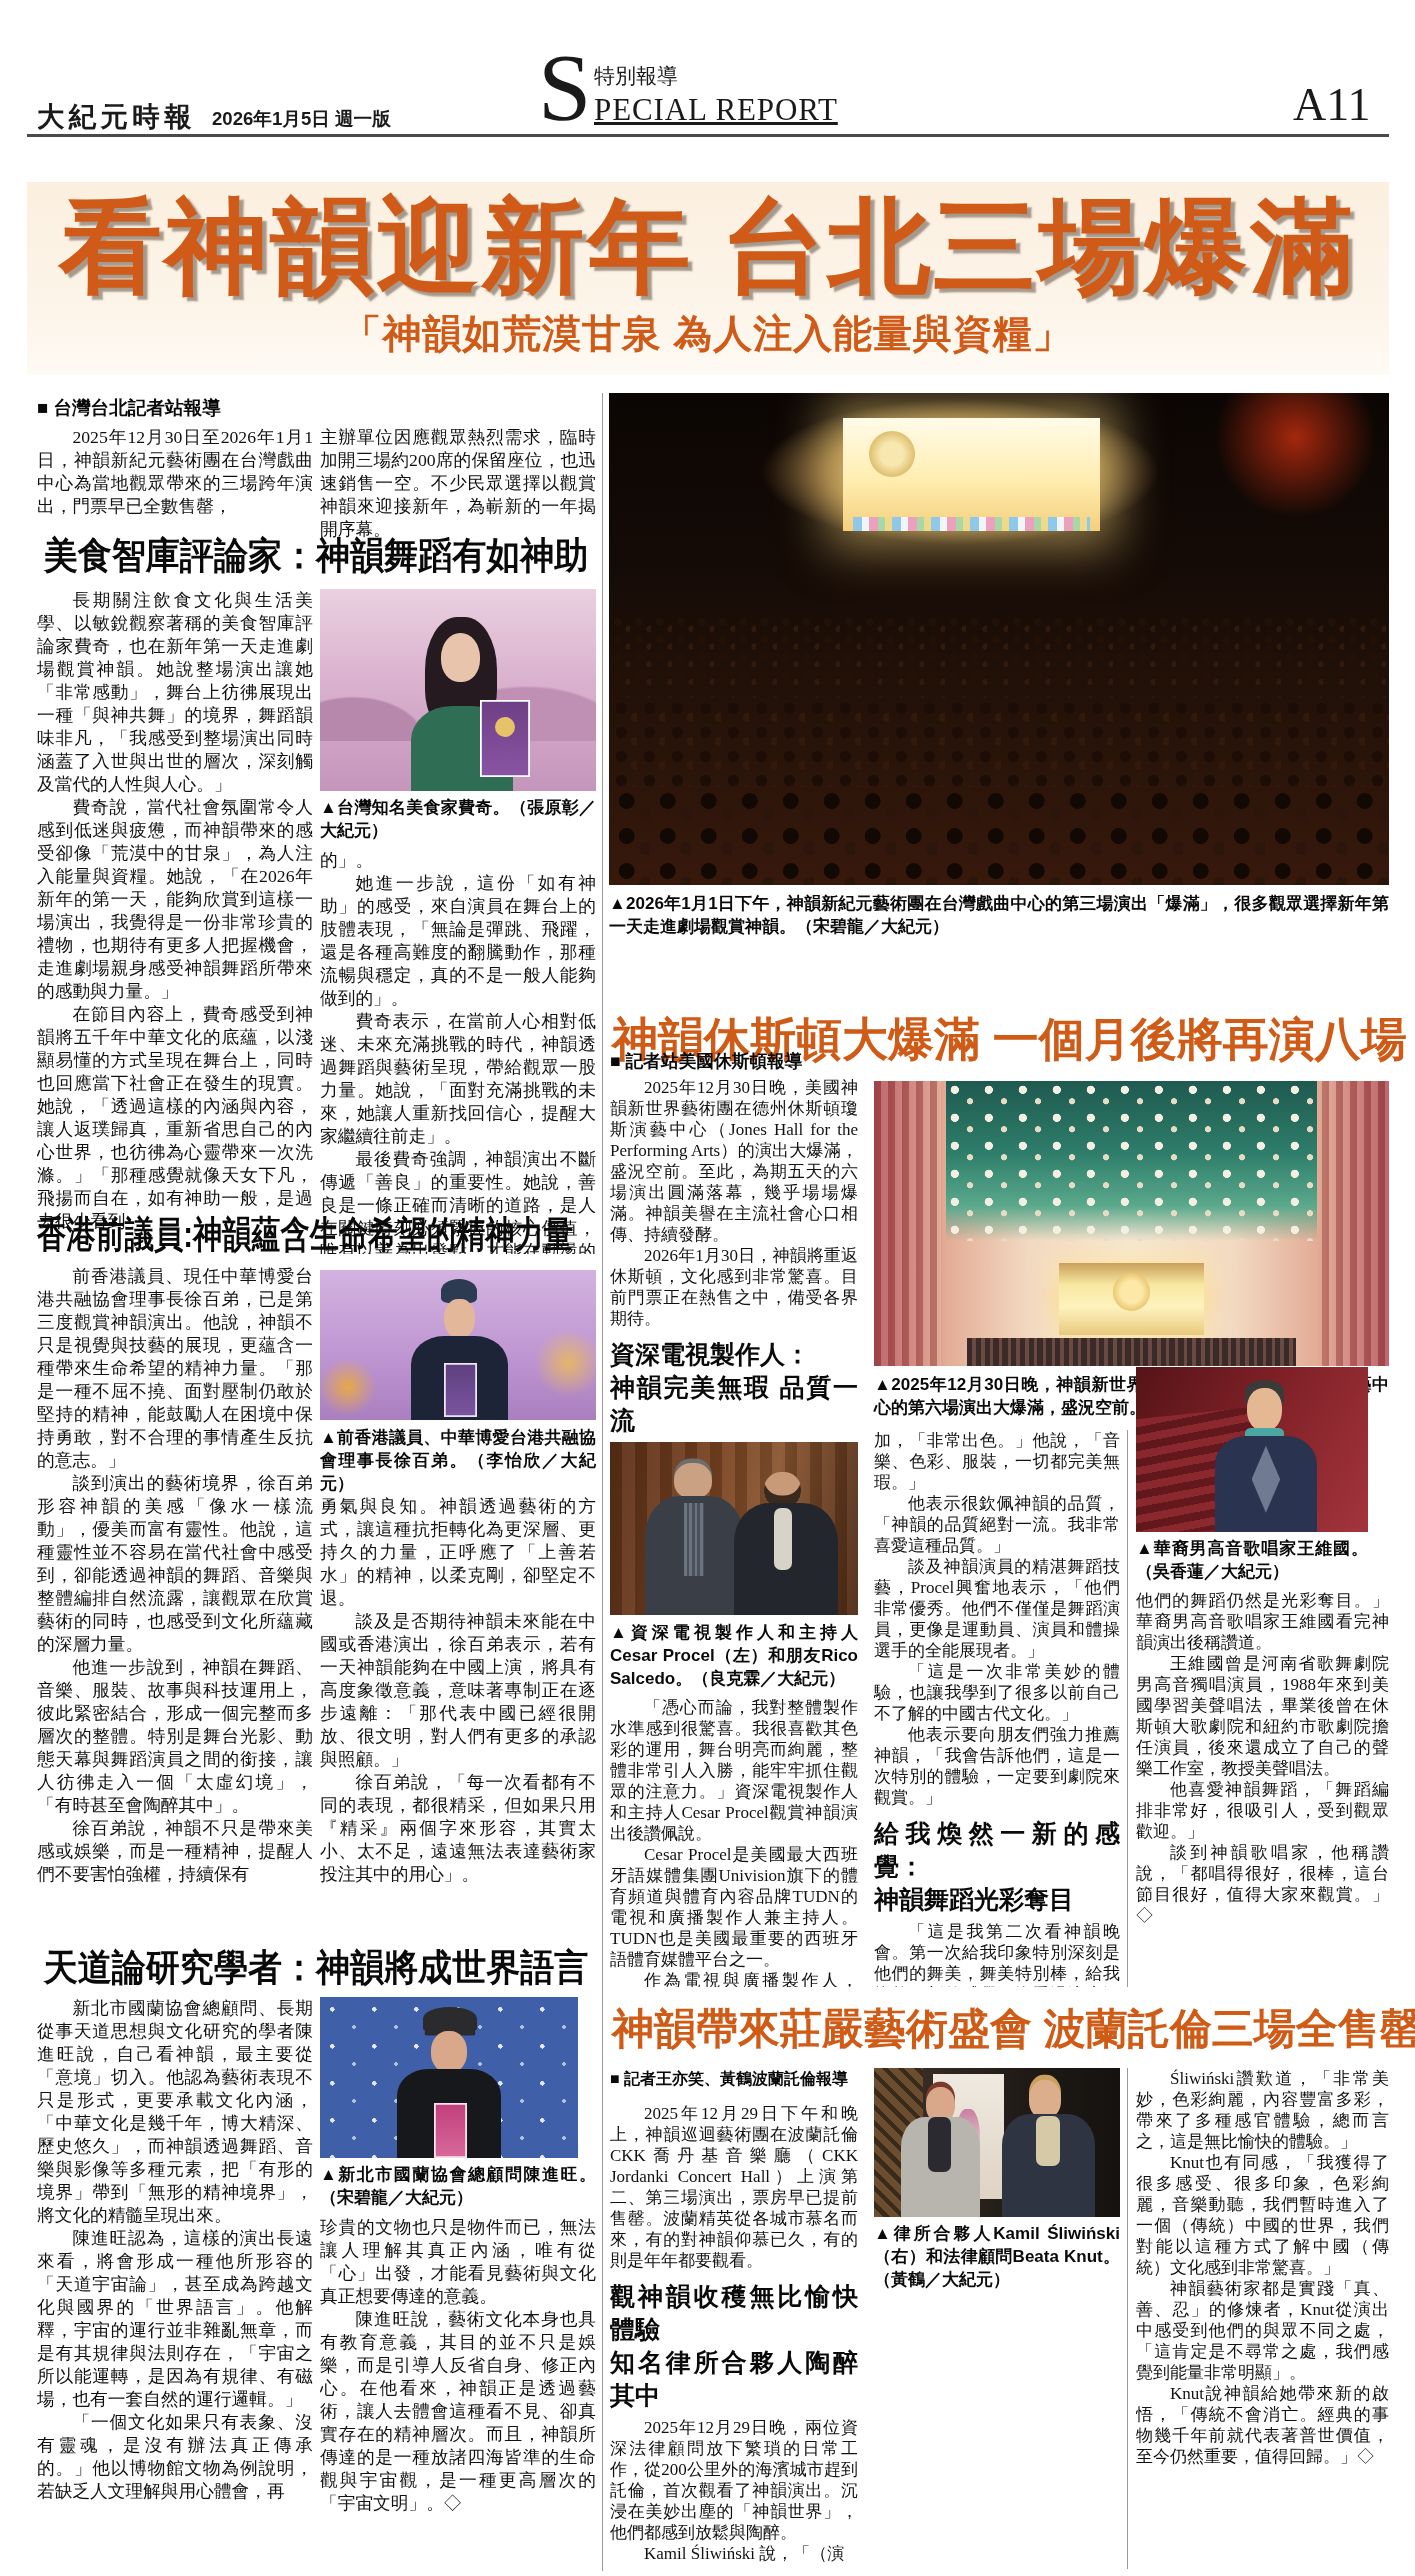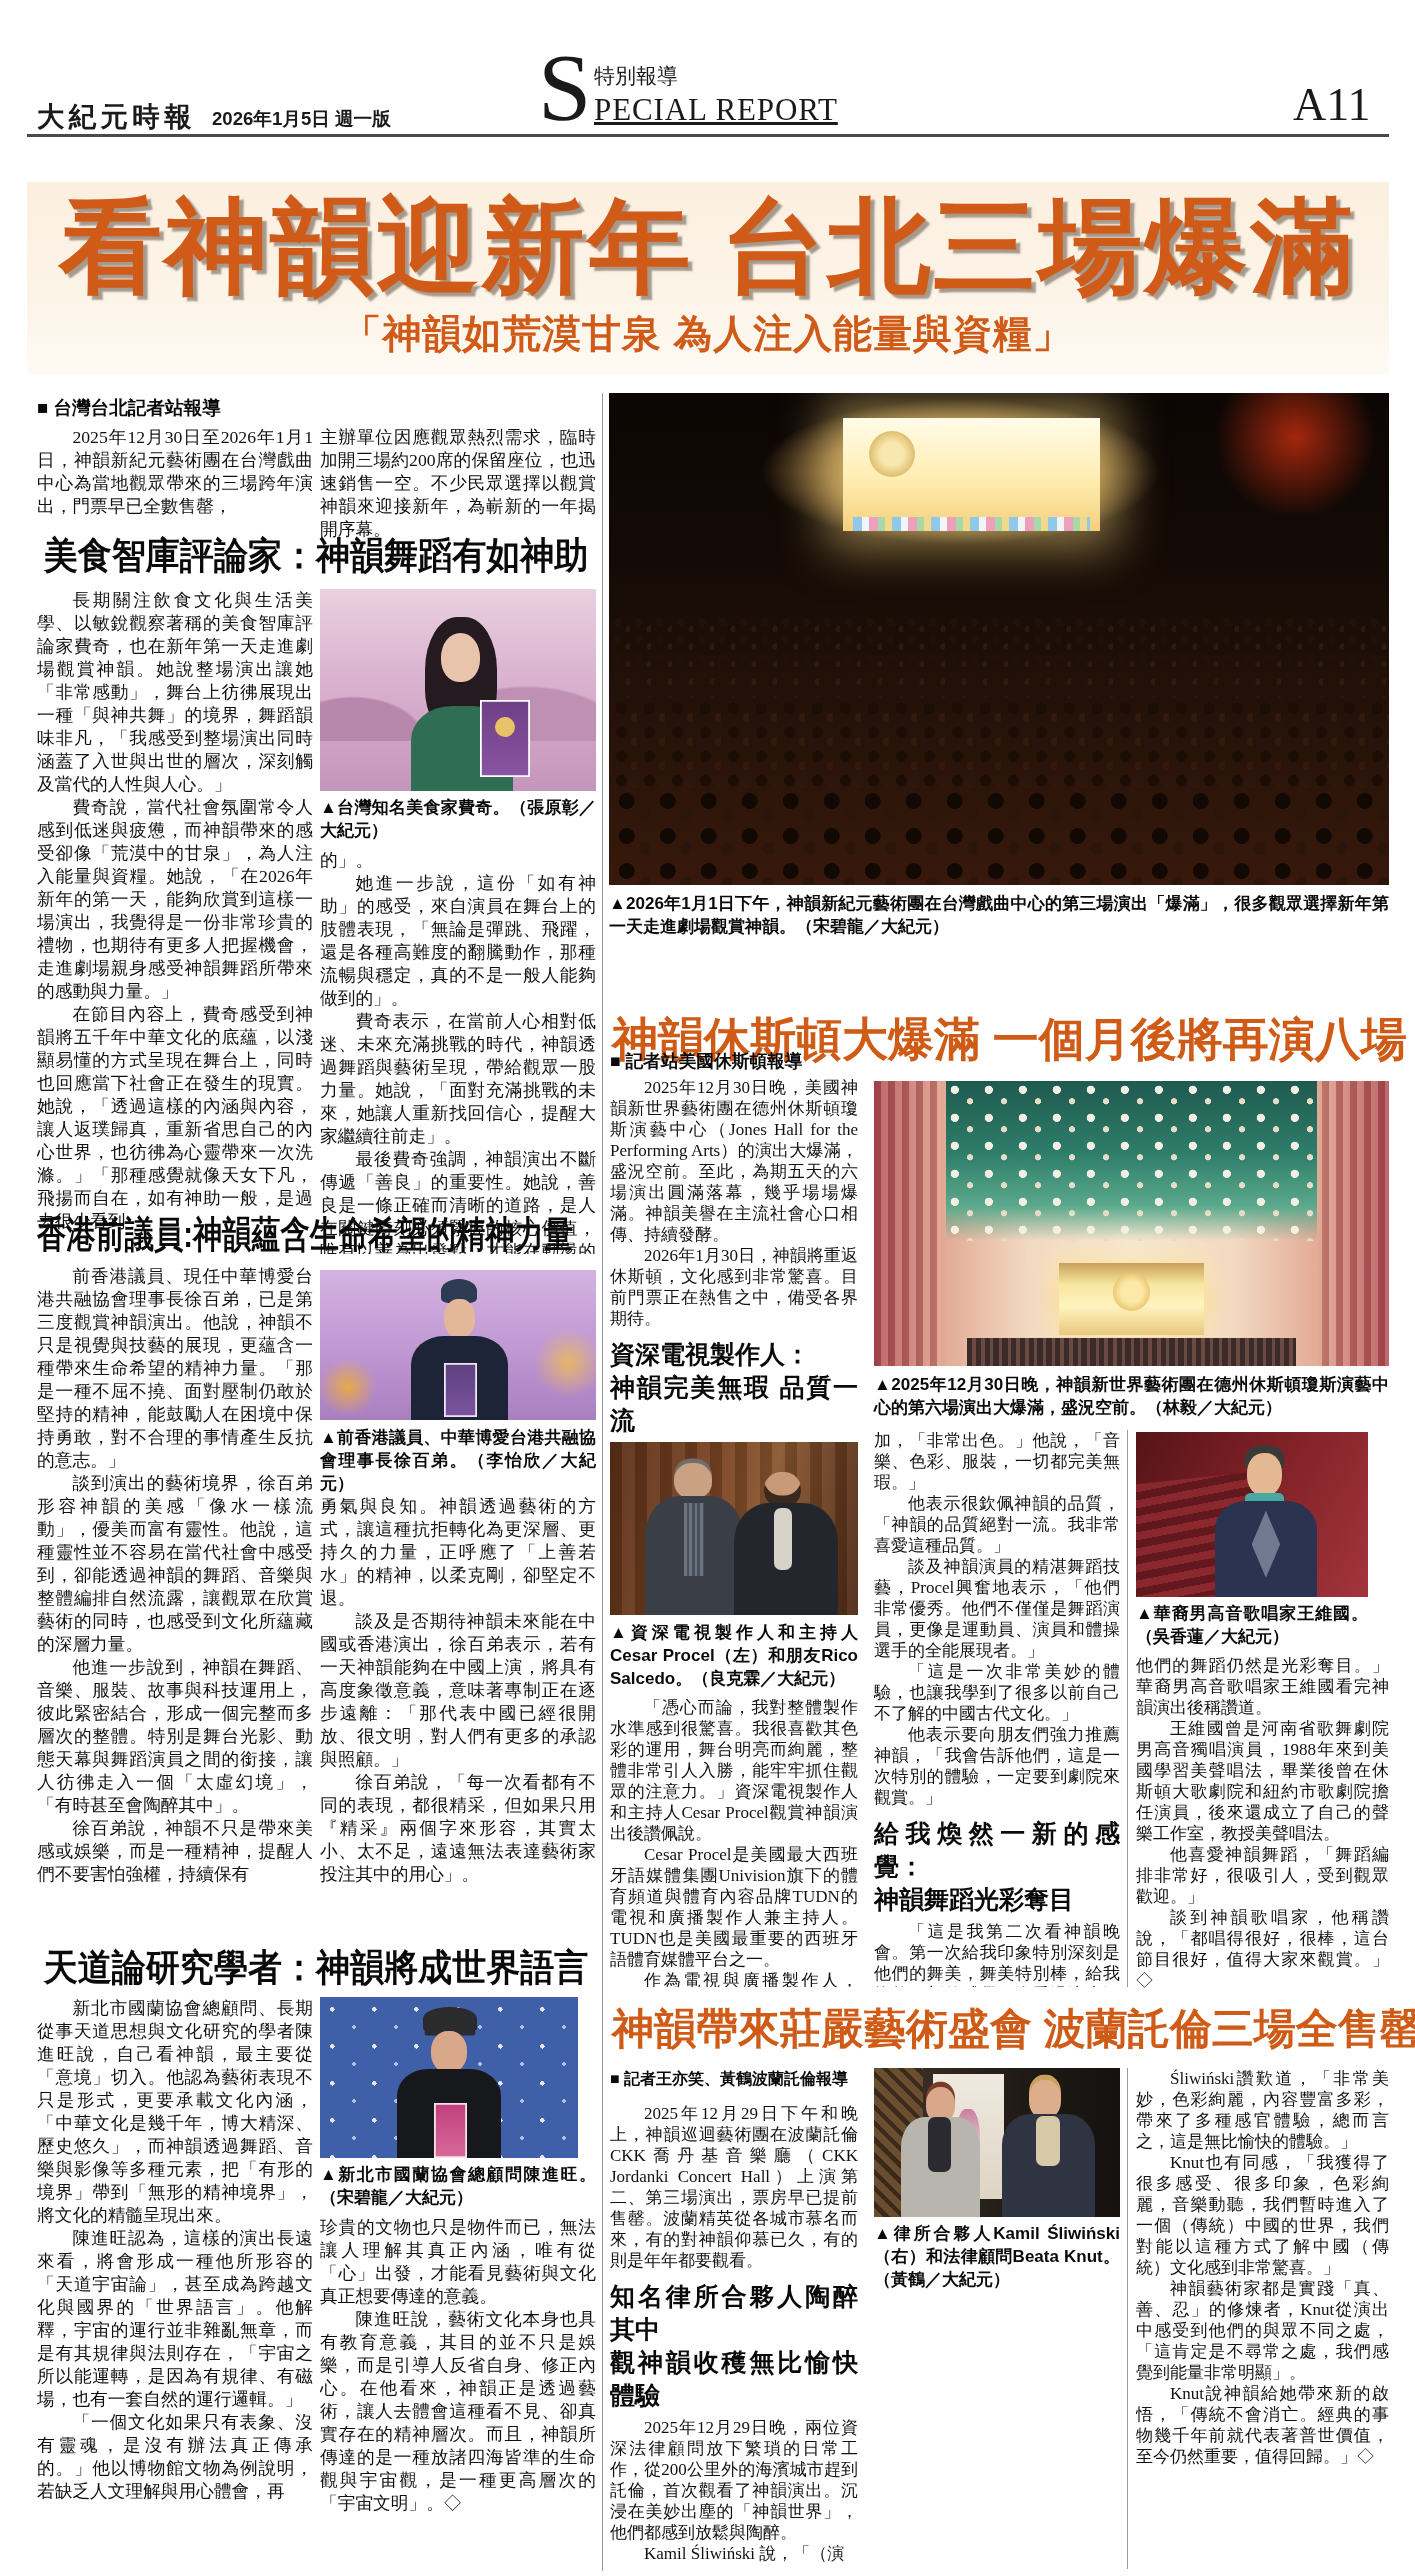--- a/index.html
+++ b/index.html
@@ -192,21 +192,21 @@
   <p>談及神韻演員的精湛舞蹈技藝，Procel興奮地表示，「他們非常優秀。他們不僅僅是舞蹈演員，更像是運動員、演員和體操選手的全能展現者。」</p>
   <p>「這是一次非常美妙的體驗，也讓我學到了很多以前自己不了解的中國古代文化。」</p>
   <p>他表示要向朋友們強力推薦神韻，「我會告訴他們，這是一次特別的體驗，一定要到劇院來觀賞。」</p>
   <div class="subhead">
     <div>給我煥然一新的感覺：</div>
     <div>神韻舞蹈光彩奪目</div>
   </div>
   <p>「這是我第二次看神韻晚會。第一次給我印象特別深刻是他們的舞美，舞美特別棒，給我煥然一新的感覺，沒看過這麼漂亮的舞蹈。今天看了，</p>
 </div>
 
-<div class="abs" style="left:1136px;top:1432px;width:253px;height:557px;overflow:hidden;">
+<div class="abs" style="left:1136px;top:1367px;width:253px;height:557px;overflow:hidden;">
   <div class="pflow ph-wg" style="width:232px;height:165px;margin-top:0;">
     <div class="seats"></div>
     <div class="hair"></div>
     <div class="face"></div>
     <div class="scarf"></div>
     <div class="torso"></div>
   </div>
   <div class="caption" style="width:232px;">▲華裔男高音歌唱家王維國。（吳香蓮／大紀元）</div>
   <div class="rcol" style="margin-top:7px;">
     <p class="cont">他們的舞蹈仍然是光彩奪目。」華裔男高音歌唱家王維國看完神韻演出後稱讚道。</p>
@@ -257,22 +257,22 @@
     <p>陳進旺說，藝術文化本身也具有教育意義，其目的並不只是娛樂，而是引導人反省自身、修正內心。在他看來，神韻正是透過藝術，讓人去體會這種看不見、卻真實存在的精神層次。而且，神韻所傳達的是一種放諸四海皆準的生命觀與宇宙觀，是一種更高層次的「宇宙文明」。◇</p>
   </div>
 </div>
 
 <div class="abs h-orange" style="left:612px;top:2001px;font-size:42px;">神韻帶來莊嚴藝術盛會 波蘭託倫三場全售罄</div>
 
 <div class="abs rcol" style="left:610px;top:2068px;width:248px;height:501px;">
   <div class="reporter" style="font-size:16px;margin-bottom:14px;">■ 記者王亦笑、黃鶴波蘭託倫報導</div>
   <p>2025年12月29日下午和晚上，神韻巡迴藝術團在波蘭託倫CKK喬丹基音樂廳（CKK Jordanki Concert Hall）上演第二、第三場演出，票房早已提前售罄。波蘭精英從各城市慕名而來，有的對神韻仰慕已久，有的則是年年都要觀看。</p>
   <div class="subhead">
+    <div>觀神韻收穫無比愉快體驗</div>
     <div>知名律所合夥人陶醉其中</div>
-    <div>觀神韻收穫無比愉快體驗</div>
   </div>
   <p>2025年12月29日晚，兩位資深法律顧問放下繁瑣的日常工作，從200公里外的海濱城市趕到託倫，首次觀看了神韻演出。沉浸在美妙出塵的「神韻世界」，他們都感到放鬆與陶醉。</p>
   <p>Kamil Śliwiński 說，「（演</p>
 </div>
 
 <div class="abs" style="left:874px;top:2068px;width:246px;height:501px;overflow:hidden;">
   <div class="pflow ph-km" style="width:246px;height:149px;margin-top:0;">
     <div class="mos"></div>
     <div class="ban"></div>
     <div class="w-h"></div>

